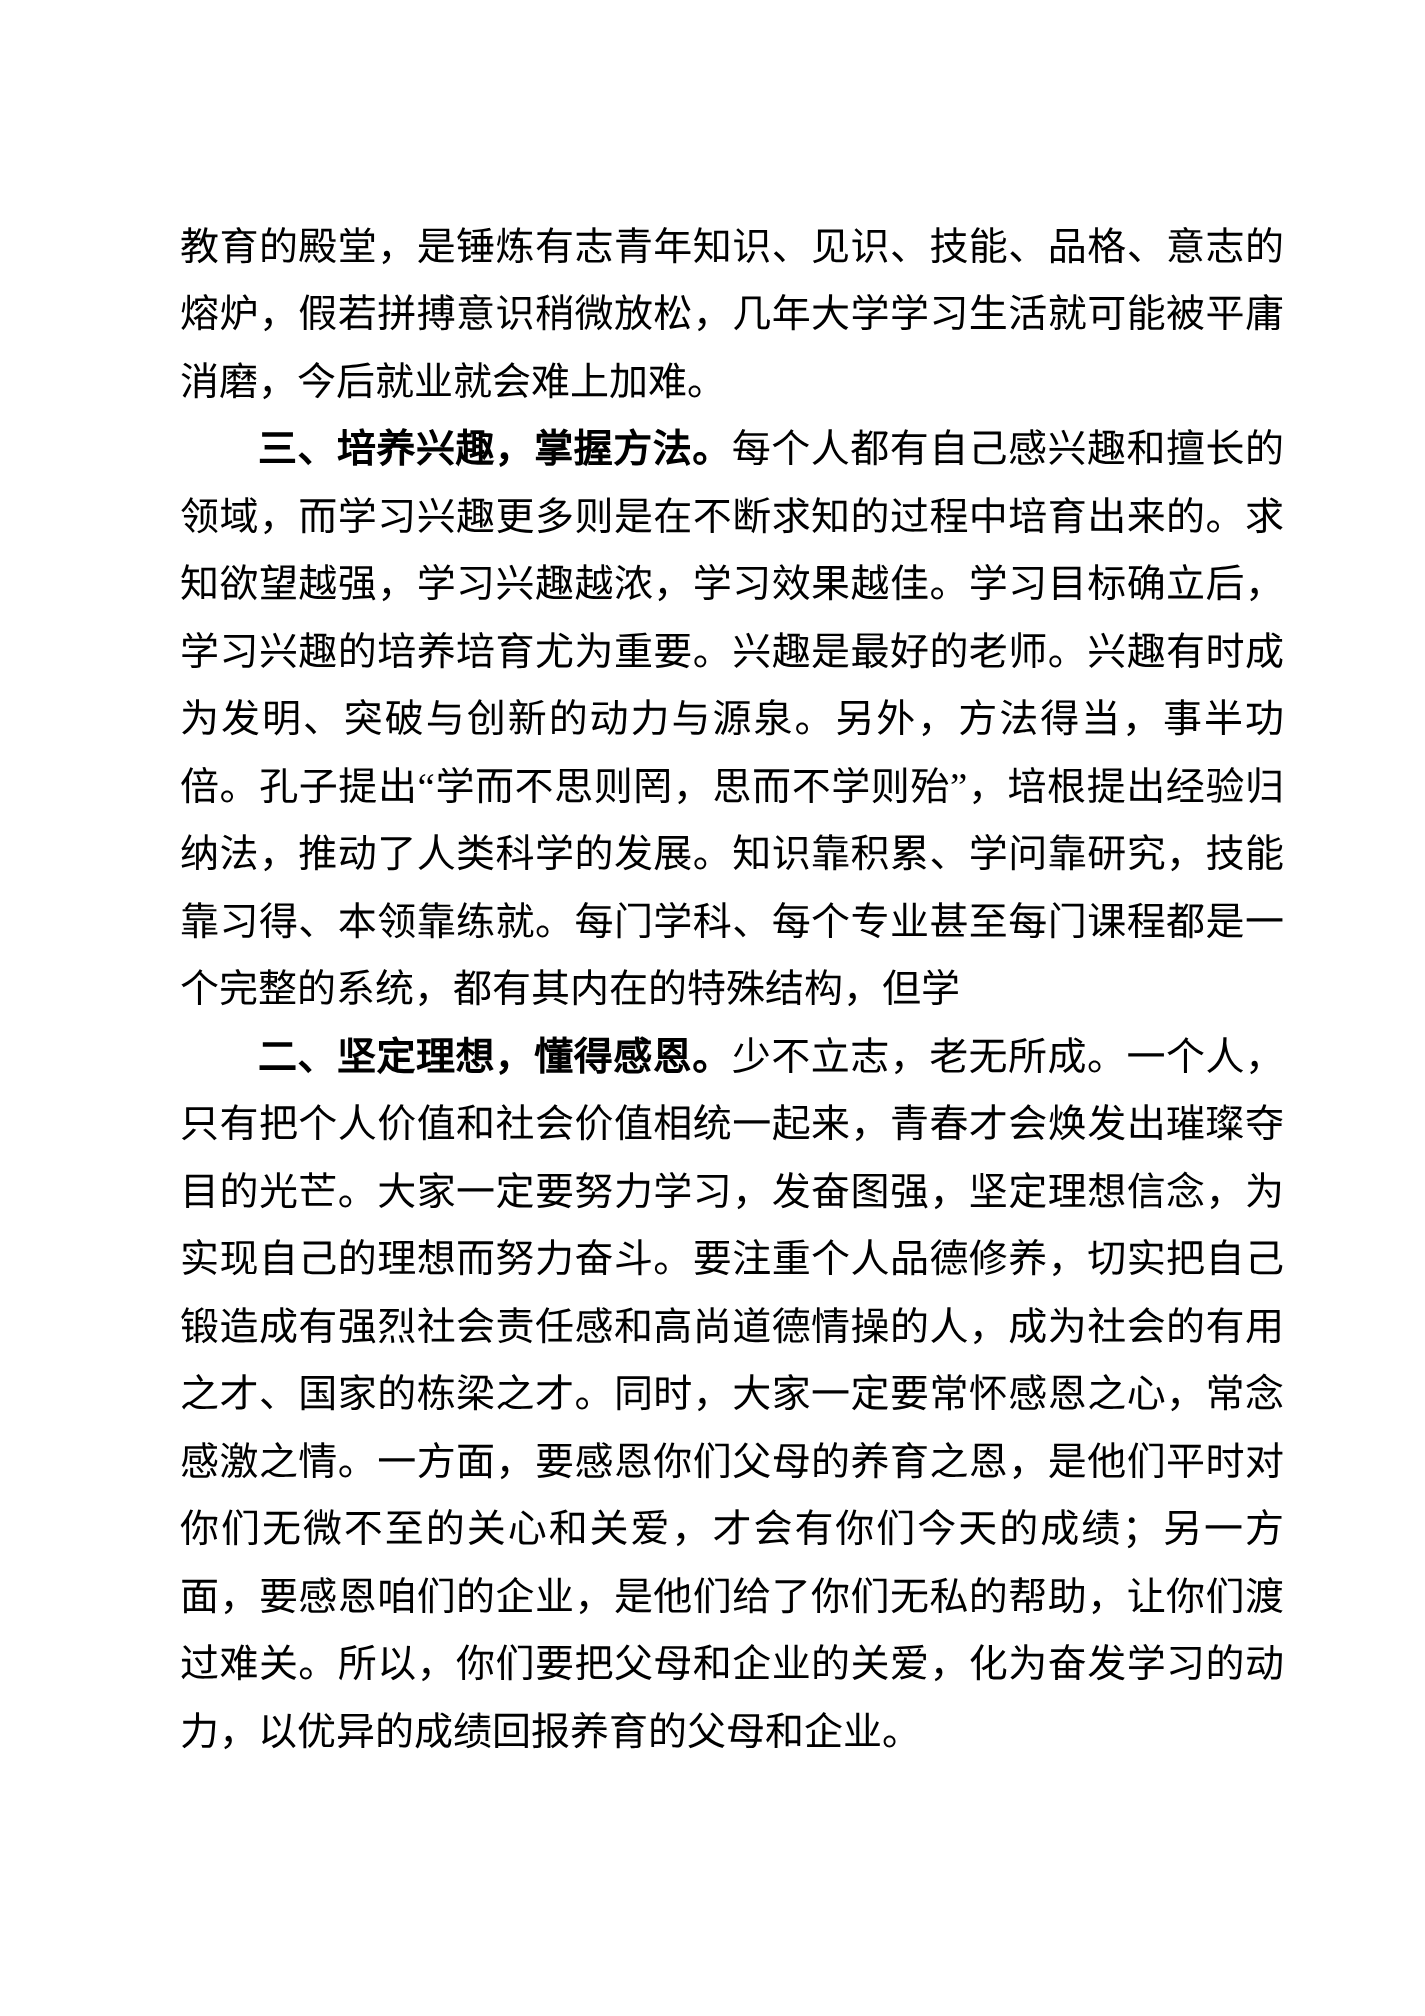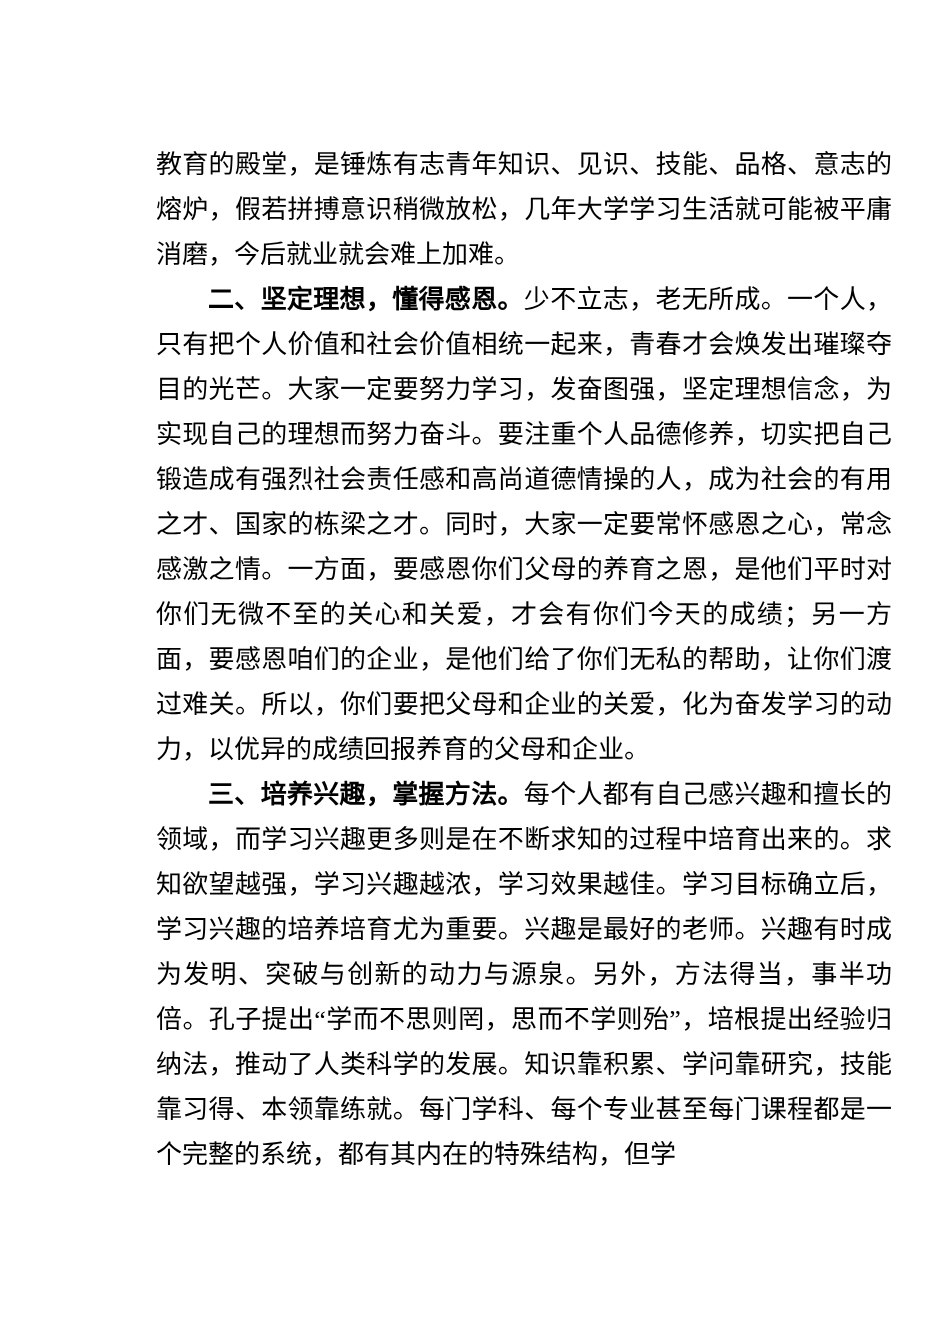--- a/index.html
+++ b/index.html
@@ -14,21 +14,20 @@
     height: 1344px;
     background: #ffffff;
     overflow: hidden;
     color: #000000;
   }
   .content {
     position: absolute;
     left: 120px;
     top: 142px;
     width: 736px;
-    margin-left: 36px;
   }
   .para {
     margin: 0;
     padding: 0;
     font-family: "Liberation Serif", "DejaVu Serif", serif;
     font-size: 26px;
     line-height: 45px;
     color: #000000;
     text-align: justify;
     text-justify: inter-ideograph;
@@ -45,18 +44,18 @@
   }
 </style>
 </head>
 <body>
 
 <div class="page">
   <div class="content">
 
     <p class="para no-indent"><span class="run">教育的殿堂，是锤炼有志青年知识、见识、技能、品格、意志的熔炉，假若拼搏意识稍微放松，几年大学学习生活就可能被平庸消磨，今后就业就会难上加难。</span></p>
 
+    <p class="para"><span class="run run-bold">三、培养兴趣，掌握方法。</span><span class="run">每个人都有自己感兴趣和擅长的领域，而学习兴趣更多则是在不断求知的过程中培育出来的。求知欲望越强，学习兴趣越浓，学习效果越佳。学习目标确立后，学习兴趣的培养培育尤为重要。兴趣是最好的老师。兴趣有时成为发明、突破与创新的动力与源泉。另外，方法得当，事半功倍。孔子提出“学而不思则罔，思而不学则殆”，培根提出经验归纳法，推动了人类科学的发展。知识靠积累、学问靠研究，技能靠习得、本领靠练就。每门学科、每个专业甚至每门课程都是一个完整的系统，都有其内在的特殊结构，但学</span></p>
+
     <p class="para"><span class="run run-bold">二、坚定理想，懂得感恩。</span><span class="run">少不立志，老无所成。一个人，只有把个人价值和社会价值相统一起来，青春才会焕发出璀璨夺目的光芒。大家一定要努力学习，发奋图强，坚定理想信念，为实现自己的理想而努力奋斗。要注重个人品德修养，切实把自己锻造成有强烈社会责任感和高尚道德情操的人，成为社会的有用之才、国家的栋梁之才。同时，大家一定要常怀感恩之心，常念感激之情。一方面，要感恩你们父母的养育之恩，是他们平时对你们无微不至的关心和关爱，才会有你们今天的成绩；另一方面，要感恩咱们的企业，是他们给了你们无私的帮助，让你们渡过难关。所以，你们要把父母和企业的关爱，化为奋发学习的动力，以优异的成绩回报养育的父母和企业。</span></p>
-
-    <p class="para"><span class="run run-bold">三、培养兴趣，掌握方法。</span><span class="run">每个人都有自己感兴趣和擅长的领域，而学习兴趣更多则是在不断求知的过程中培育出来的。求知欲望越强，学习兴趣越浓，学习效果越佳。学习目标确立后，学习兴趣的培养培育尤为重要。兴趣是最好的老师。兴趣有时成为发明、突破与创新的动力与源泉。另外，方法得当，事半功倍。孔子提出“学而不思则罔，思而不学则殆”，培根提出经验归纳法，推动了人类科学的发展。知识靠积累、学问靠研究，技能靠习得、本领靠练就。每门学科、每个专业甚至每门课程都是一个完整的系统，都有其内在的特殊结构，但学</span></p>
 
   </div>
 </div>
 
 </body></html>

